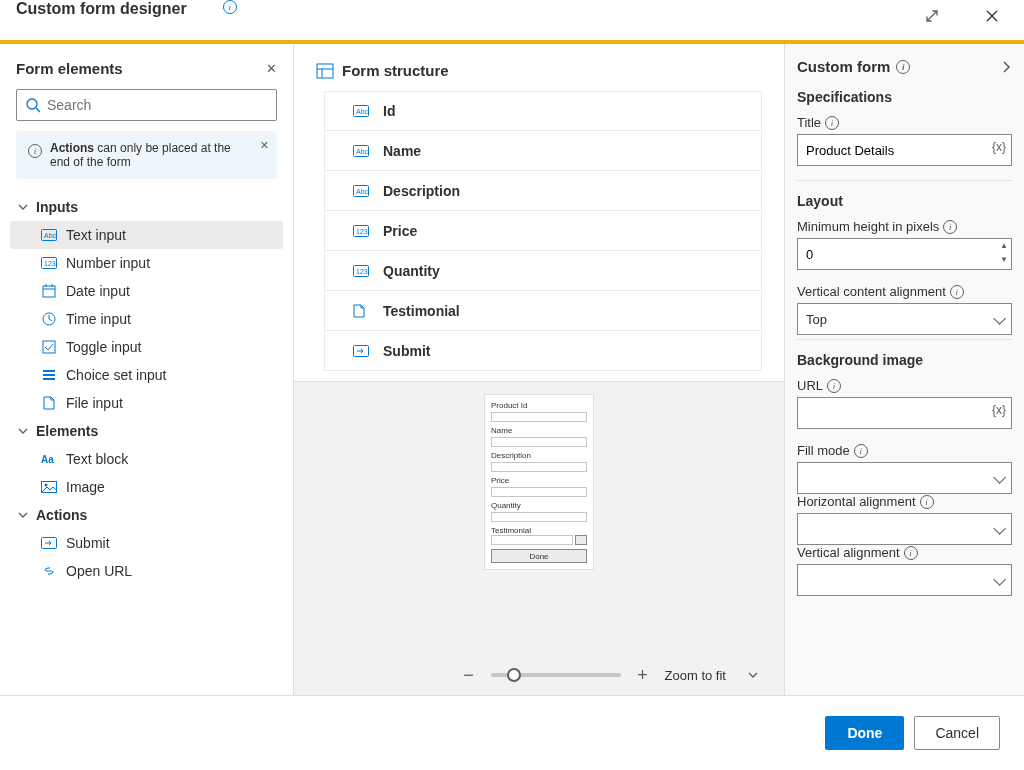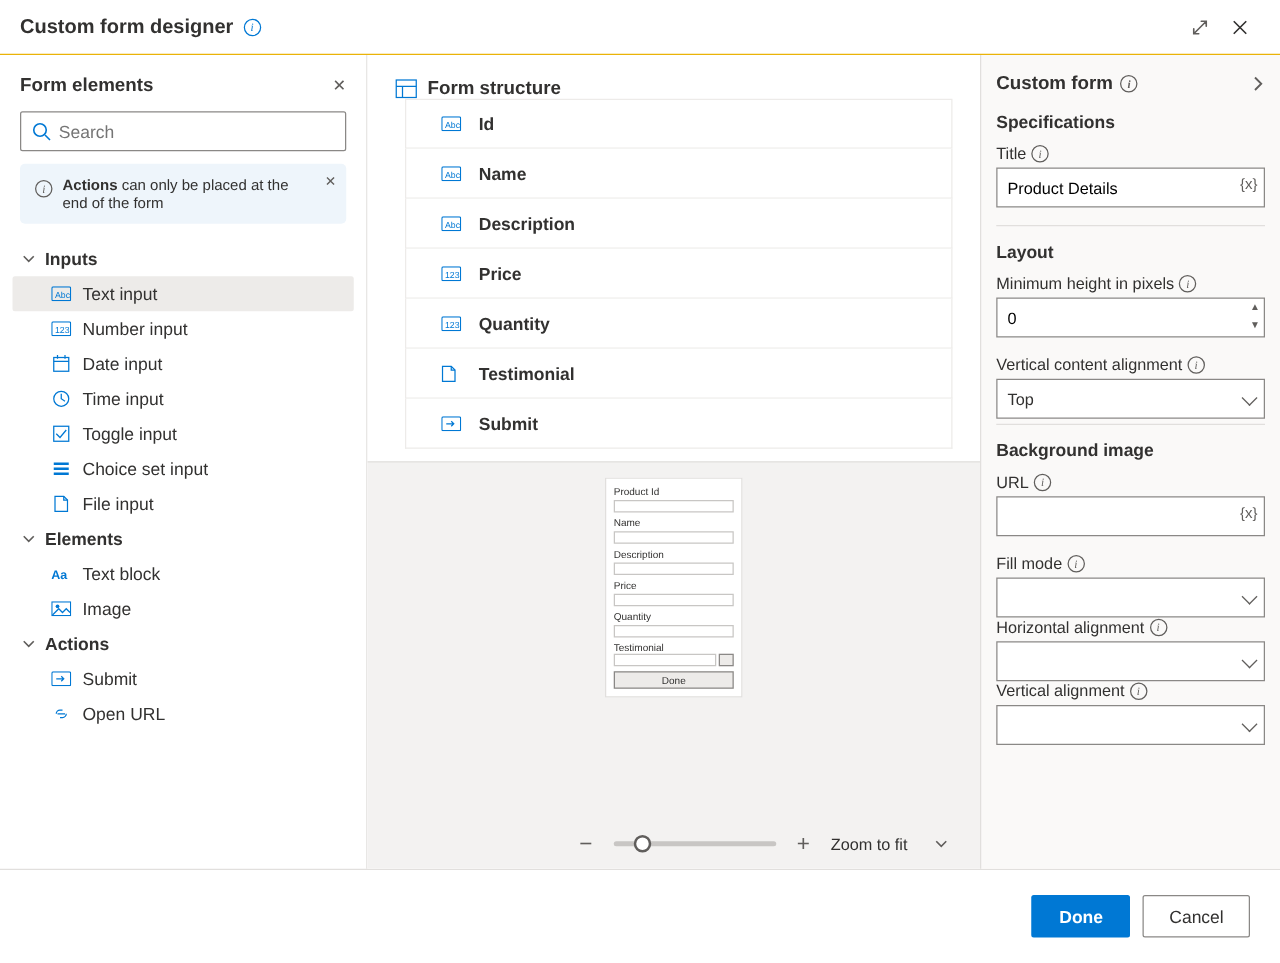--- a/index.html
+++ b/index.html
@@ -1,19 +1,19 @@
 <!DOCTYPE html>
 <html><head>
 <meta charset="utf-8">
 <style>
   * { box-sizing: border-box; margin: 0; padding: 0; font-family: "Segoe UI", sans-serif; }
   html, body { width: 1024px; height: 770px; overflow: hidden; background: #fff; color: #323130; }
 
   
-  .titlebar { height: 44px; display: flex; align-items: center; padding: 0 16px; border-bottom: 1px solid #eab308; }
+  .titlebar { height: 44px; display: flex; align-items: flex-start; padding: 0 16px; border-bottom: 4px solid #eab308; gap: 28px; }
   .titlebar .title { font-size: 16px; font-weight: 600; }
   .titlebar .spacer { flex: 1; }
   .titlebar .win-btn { width: 32px; height: 32px; display: flex; align-items: center; justify-content: center; color: #605e5c; cursor: pointer; }
 
   
   .body { height: 651px; display: flex; }
   .col-left  { width: 294px; border-right: 1px solid #e1dfdd; padding: 14px 10px 10px 10px; display:flex; flex-direction:column; }
   .col-mid   { flex: 1; background: #fff; display:flex; flex-direction:column; }
   .col-right { width: 240px; border-left: 1px solid #e1dfdd; background:#faf9f8; padding: 14px 12px; overflow:hidden; }
 
@@ -29,21 +29,21 @@
   .info-banner .x { position:absolute; right:8px; top:8px; font-size:11px; color:#605e5c; cursor:pointer; }
   .group-hdr { display:flex; align-items:center; padding:6px 8px; cursor:pointer; }
   .group-hdr .chev { margin-right:8px; color:#605e5c; }
   .group-hdr .lbl { font-size:14px; font-weight:600; }
   .tree-item { display:flex; align-items:center; padding:6px 8px 6px 30px; cursor:pointer; font-size:14px; border-radius:2px; }
   .tree-item.sel { background:#edebe9; }
   .tree-item .ico { width:18px; margin-right:8px; display:flex; align-items:center; justify-content:center; color:#a16207; }
 
   
   .mid-top { padding: 18px 22px 10px 22px; }
-  .struct-header { display:flex; align-items:center; font-size:15px; font-weight:600; }
+  .struct-header { display:flex; align-items:center; font-size:15px; font-weight:600; margin-bottom:12px; }
   .struct-header svg { margin-right:8px; }
   .struct-list { padding: 0 0 0 8px; }
   .struct-row { display:flex; align-items:center; height:40px; border:1px solid #edebe9; border-top:none; padding:0 28px; background:#fff; }
   .struct-row:first-child { border-top:1px solid #edebe9; }
   .struct-row .ico { width:20px; margin-right:10px; display:flex; align-items:center; color:#0078d4; }
   .struct-row .lbl { font-size:14px; font-weight:600; }
 
   .mid-bottom { flex:1; background:#f3f2f1; border-top:1px solid #e1dfdd; padding:12px 22px 0 22px; display:flex; flex-direction:column; position:relative;}
   .preview-header { display:flex; align-items:center; font-size:14px; font-weight:600; color:#323130; margin-bottom:8px;}
   .preview-header .chev { margin-right:8px; color:#605e5c; }

